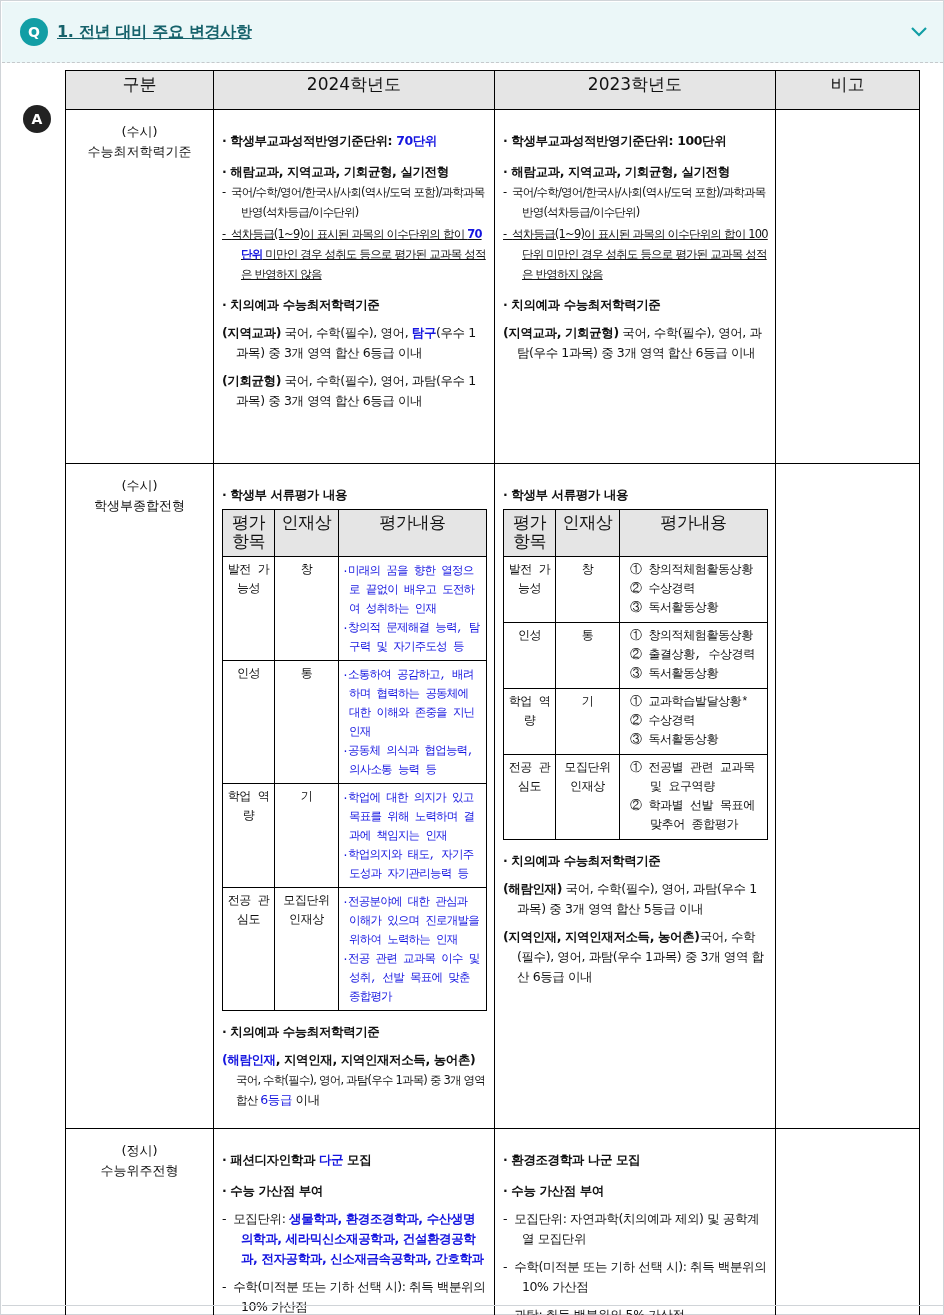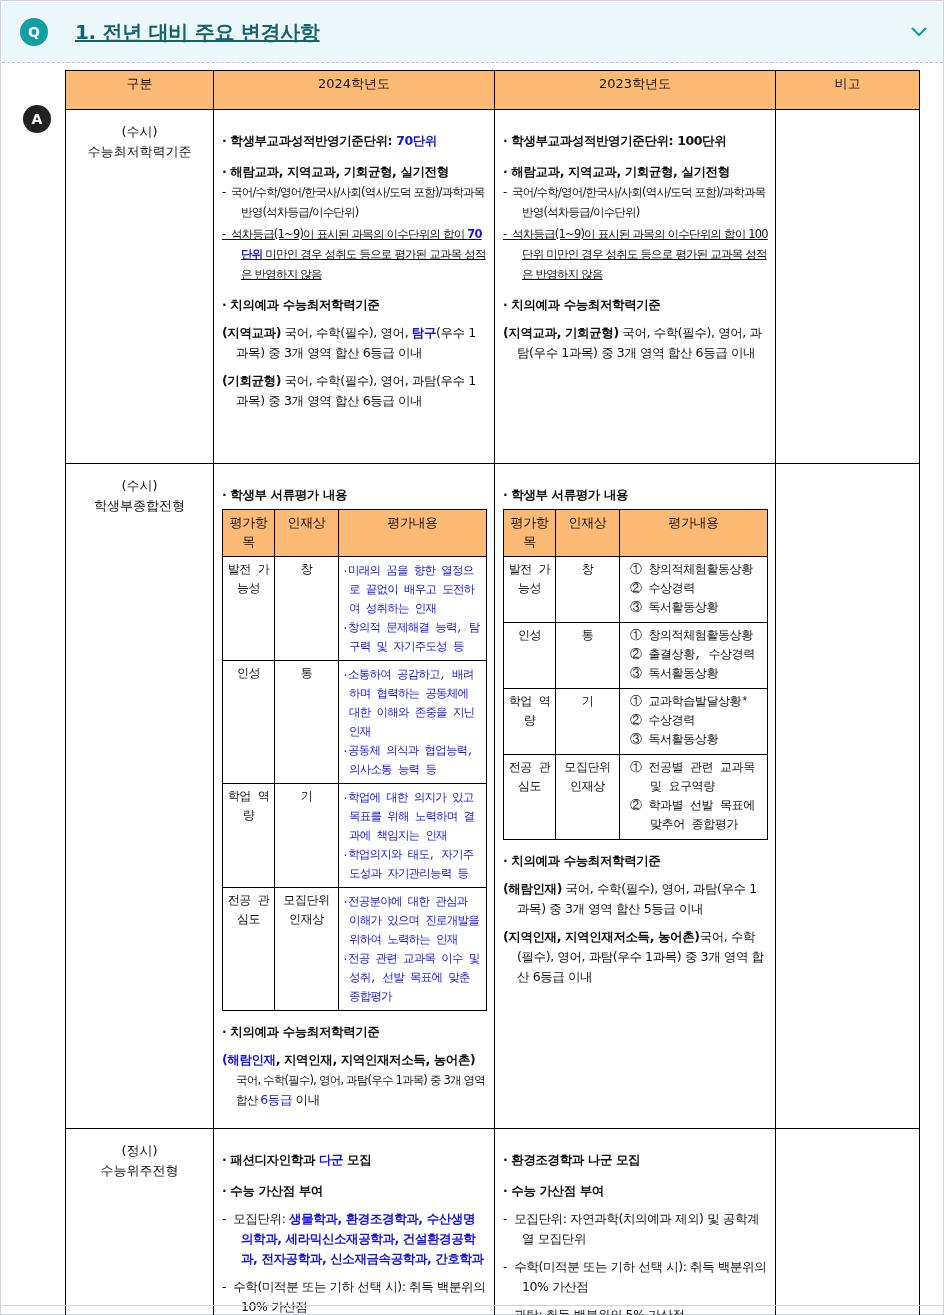--- a/index.html
+++ b/index.html
@@ -1,26 +1,26 @@
 <!DOCTYPE html>
 <html><head>
 <meta charset="utf-8">
 <style>
   * { box-sizing: border-box; margin: 0; padding: 0; }
   html, body { width: 944px; height: 1315px; background: #fff; overflow: hidden; }
   body { font-family: "DejaVu Sans", "Liberation Sans", sans-serif; color: #111; font-size: 13px; }
   .frame { position: absolute; left: 0; top: 0; width: 944px; height: 1315px; border: 1px solid #d0d4d8; background: #fff; }
   .q-header { position: absolute; left: 1px; top: 1px; width: 941px; height: 61px; background: #ebf7f8; border-bottom: 1px dashed #c6c9cc; display: flex; align-items: center; cursor: pointer; }
   .q-badge { width: 28px; height: 28px; border-radius: 50%; background: #129ea5; color: #fff; font-weight: bold; font-size: 14px; display: flex; align-items: center; justify-content: center; margin-left: 18px; }
-  .q-title { margin-left: 27px; font-size: 20px; font-weight: bold; color: #16626b; text-decoration: underline; letter-spacing: -0.3px; }
+  .q-title { margin-left: 9px; font-size: 16px; font-weight: bold; color: #16626b; text-decoration: underline; letter-spacing: -0.3px; }
   .q-chevron { position: absolute; right: 14px; top: 20px; width: 20px; height: 20px; }
   .a-badge { position: absolute; left: 22px; top: 104px; width: 28px; height: 28px; border-radius: 50%; background: #222; color: #fff; font-weight: bold; font-size: 14px; display: flex; align-items: center; justify-content: center; }
   table.main { position: absolute; left: 64px; top: 69px; width: 854px; border-collapse: collapse; table-layout: fixed; }
   table.main th, table.main td.cell { border: 1.5px solid #000; vertical-align: top; }
-  table.main th { background: #fdba74; height: 39px; font-weight: normal; font-size: 13px; vertical-align: middle; padding-bottom: 12px; }
+  table.main th { background: #e5e5e5; height: 39px; font-weight: normal; font-size: 17px; vertical-align: middle; padding-bottom: 12px; }
   .cat { text-align: center; font-size: 13px; line-height: 20px; padding-top: 12px; }
   .content { padding: 10px 7px 10px 8px; font-size: 12.5px; line-height: 20px; letter-spacing: -0.4px; }
   .b { font-weight: bold; margin-bottom: 8px; margin-top: 11px; }
   .b::before { content: "· "; }
   .dash { padding-left: 19px; text-indent: -19px; margin-bottom: 2px; }
   .dash::before { content: "-  "; white-space: pre; }
   .para { padding-left: 14px; text-indent: -14px; margin-bottom: 8px; }
   .blue { color: #1515e0; }
   .ul { text-decoration: underline; }
   .bold { font-weight: bold; }

